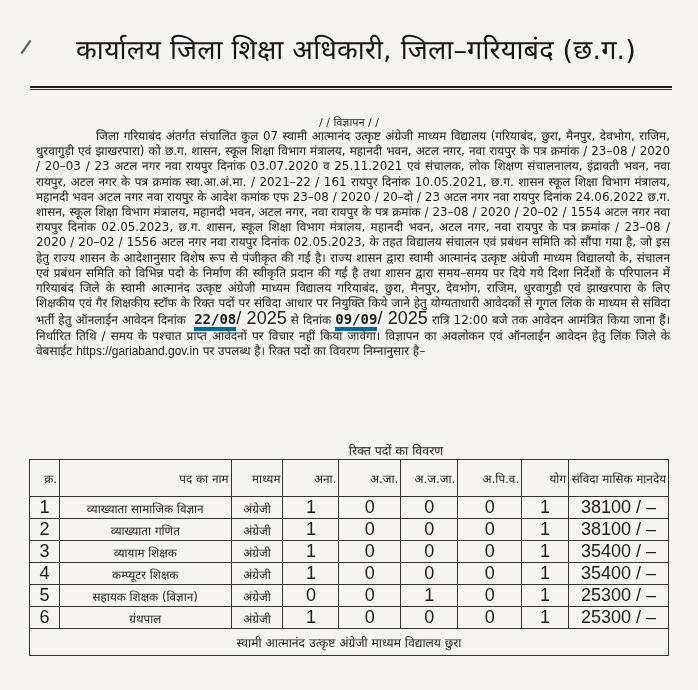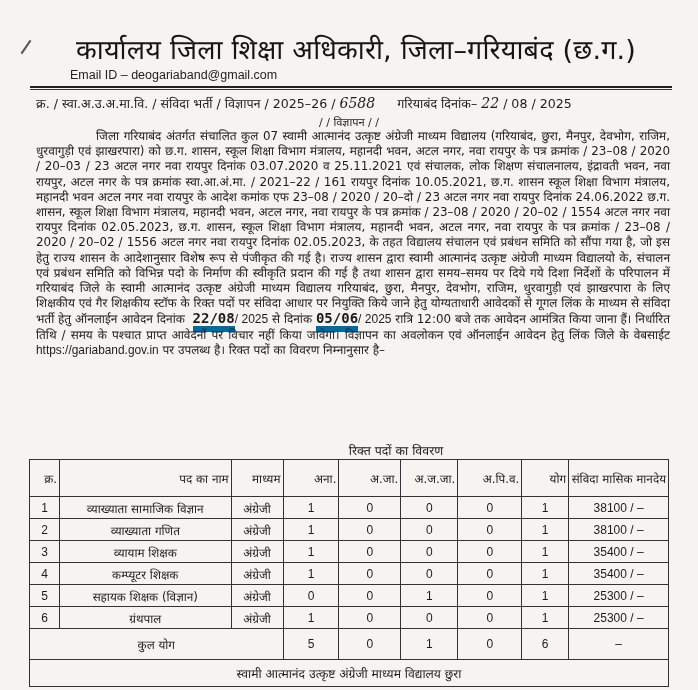--- a/index.html
+++ b/index.html
@@ -36,67 +36,58 @@
     position: absolute; left: 0; top: 98px; width: 698px; text-align: center;
     font-size: 11px;
   }
   .body-text {
     position: absolute; left: 36px; top: 113px; width: 634px;
     font-size: 11.9px; line-height: 15.2px; text-align: justify;
   }
   .body-text p { margin: 0; text-indent: 60px; }
   .hand-date {
     font-family: "DejaVu Sans Mono", monospace; font-weight: bold; font-size: 14px;
-    border-bottom: 6px solid #0369a1;
+    border-bottom: 4px solid #0369a1;
   }
   .url { font-family: "Liberation Sans", sans-serif; font-weight: normal; }
   .table-caption {
     position: absolute; left: 0; top: 426px; width: 698px; text-align: center;
     font-size: 12.4px;
     margin-left: 47px;
   }
   table.vac {
     position: absolute; left: 29px; top: 443px; width: 640px;
     border-collapse: collapse; font-size: 11.8px;
   }
   table.vac td, table.vac th {
     border: 1px solid #333; text-align: center; font-weight: normal;
     padding: 0 2px; height: 21px;
   }
   table.vac th.hdr { height: 36px; text-align: right; }
   .school-row td { height: 22px; font-size: 12.2px; }
-  .num { font-family: "Liberation Sans", sans-serif; font-size: 12px; }
+  .num { font-family: "Liberation Sans", sans-serif; font-size: 18px; }
 </style>
 </head>
 <body>
 
 <div class="page">
   <div class="pen-mark"></div>
   <div class="title">कार्यालय जिला शिक्षा अधिकारी, जिला–गरियाबंद (छ.ग.)</div>
-  <div class="email">Email ID – deogariaband@gmail.com</div>
   <div class="rule1"></div>
   <div class="rule2"></div>
 
-  <div class="refline">
-    <span>क्र. / स्वा.अ.उ.अ.मा.वि. / संविदा भर्ती / विज्ञापन / 2025–26 /</span>
-    <span class="hand">6588</span>
-    <span class="gap"></span>
-    <span>गरियाबंद दिनांक–</span>
-    <span class="hand">22</span>
-    <span>/ 08 / 2025</span>
-  </div>
 
   <div class="heading">/ / विज्ञापन / /</div>
 
   <div class="body-text">
     <p>
       <span>जिला गरियाबंद अंतर्गत संचालित कुल 07 स्वामी आत्मानंद उत्कृष्ट अंग्रेजी माध्यम विद्यालय (गरियाबंद, छुरा, मैनपुर, देवभोग, राजिम, धुरवागुड़ी एवं झाखरपारा) को छ.ग. शासन, स्कूल शिक्षा विभाग मंत्रालय, महानदी भवन, अटल नगर, नवा रायपुर के पत्र क्रमांक / 23–08 / 2020 / 20–03 / 23 अटल नगर नवा रायपुर दिनांक 03.07.2020 व 25.11.2021 एवं संचालक, लोक शिक्षण संचालनालय, इंद्रावती भवन, नवा रायपुर, अटल नगर के पत्र क्रमांक स्वा.आ.अं.मा. / 2021–22 / 161 रायपुर दिनांक 10.05.2021, छ.ग. शासन स्कूल शिक्षा विभाग मंत्रालय, महानदी भवन अटल नगर नवा रायपुर के आदेश कमांक एफ 23–08 / 2020 / 20–दो / 23 अटल नगर नवा रायपुर दिनांक 24.06.2022 छ.ग. शासन, स्कूल शिक्षा विभाग मंत्रालय, महानदी भवन, अटल नगर, नवा रायपुर के पत्र क्रमांक / 23–08 / 2020 / 20–02 / 1554 अटल नगर नवा रायपुर दिनांक 02.05.2023, छ.ग. शासन, स्कूल शिक्षा विभाग मंत्रालय, महानदी भवन, अटल नगर, नवा रायपुर के पत्र क्रमांक / 23–08 / 2020 / 20–02 / 1556 अटल नगर नवा रायपुर दिनांक 02.05.2023, के तहत विद्यालय संचालन एवं प्रबंधन समिति को सौंपा गया है, जो इस हेतु राज्य शासन के आदेशानुसार विशेष रूप से पंजीकृत की गई है। राज्य शासन द्वारा स्वामी आत्मानंद उत्कृष्ट अंग्रेजी माध्यम विद्यालयो के, संचालन एवं प्रबंधन समिति को विभिन्न पदो के निर्माण की स्वीकृति प्रदान की गई है तथा शासन द्वारा समय–समय पर दिये गये दिशा निर्देशों के परिपालन में गरियाबंद जिले के स्वामी आत्मानंद उत्कृष्ट अंग्रेजी माध्यम विद्यालय गरियाबंद, छुरा, मैनपुर, देवभोग, राजिम, धुरवागुड़ी एवं झाखरपारा के लिए शिक्षकीय एवं गैर शिक्षकीय स्टॉफ के रिक्त पदों पर संविदा आधार पर नियुक्ति किये जाने हेतु योग्यताधारी आवेदकों से गूगल लिंक के माध्यम से संविदा भर्ती हेतु ऑनलाईन आवेदन दिनांक</span>
       &nbsp;<span class="hand-date">22/08</span><span class="num">/ 2025</span>
       <span>से दिनांक</span>
-      <span class="hand-date">05/06</span><span class="num">/ 2025</span>
+      <span class="hand-date">09/09</span><span class="num">/ 2025</span>
       <span>रात्रि 12:00 बजे तक आवेदन आमंत्रित किया जाना हैं। निर्धारित तिथि / समय के पश्चात प्राप्त आवेदनों पर विचार नहीं किया जावेगा। विज्ञापन का अवलोकन एवं ऑनलाईन आवेदन हेतु लिंक जिले के वेबसाईट</span>
       <span class="url">https://gariaband.gov.in</span>
       <span>पर उपलब्ध है। रिक्त पदों का विवरण निम्नानुसार है–</span>
     </p>
   </div>
 
   <div class="table-caption">रिक्त पदों का विवरण</div>
 
   <table class="vac">
     <colgroup>
@@ -181,28 +172,19 @@
       <td class="num">6</td>
       <td>ग्रंथपाल</td>
       <td>अंग्रेजी</td>
       <td class="num">1</td>
       <td class="num">0</td>
       <td class="num">0</td>
       <td class="num">0</td>
       <td class="num">1</td>
       <td class="num">25300 / –</td>
     </tr>
-    <tr>
-      <td colspan="3" style="height:30px">कुल योग</td>
-      <td class="num">5</td>
-      <td class="num">0</td>
-      <td class="num">1</td>
-      <td class="num">0</td>
-      <td class="num">6</td>
-      <td class="num">–</td>
-    </tr>
     <tr class="school-row">
       <td colspan="9" style="height:26px">स्वामी आत्मानंद उत्कृष्ट अंग्रेजी माध्यम विद्यालय छुरा</td>
     </tr>
 
   </tbody>
     </table>
 </div>
 
 </body></html>

